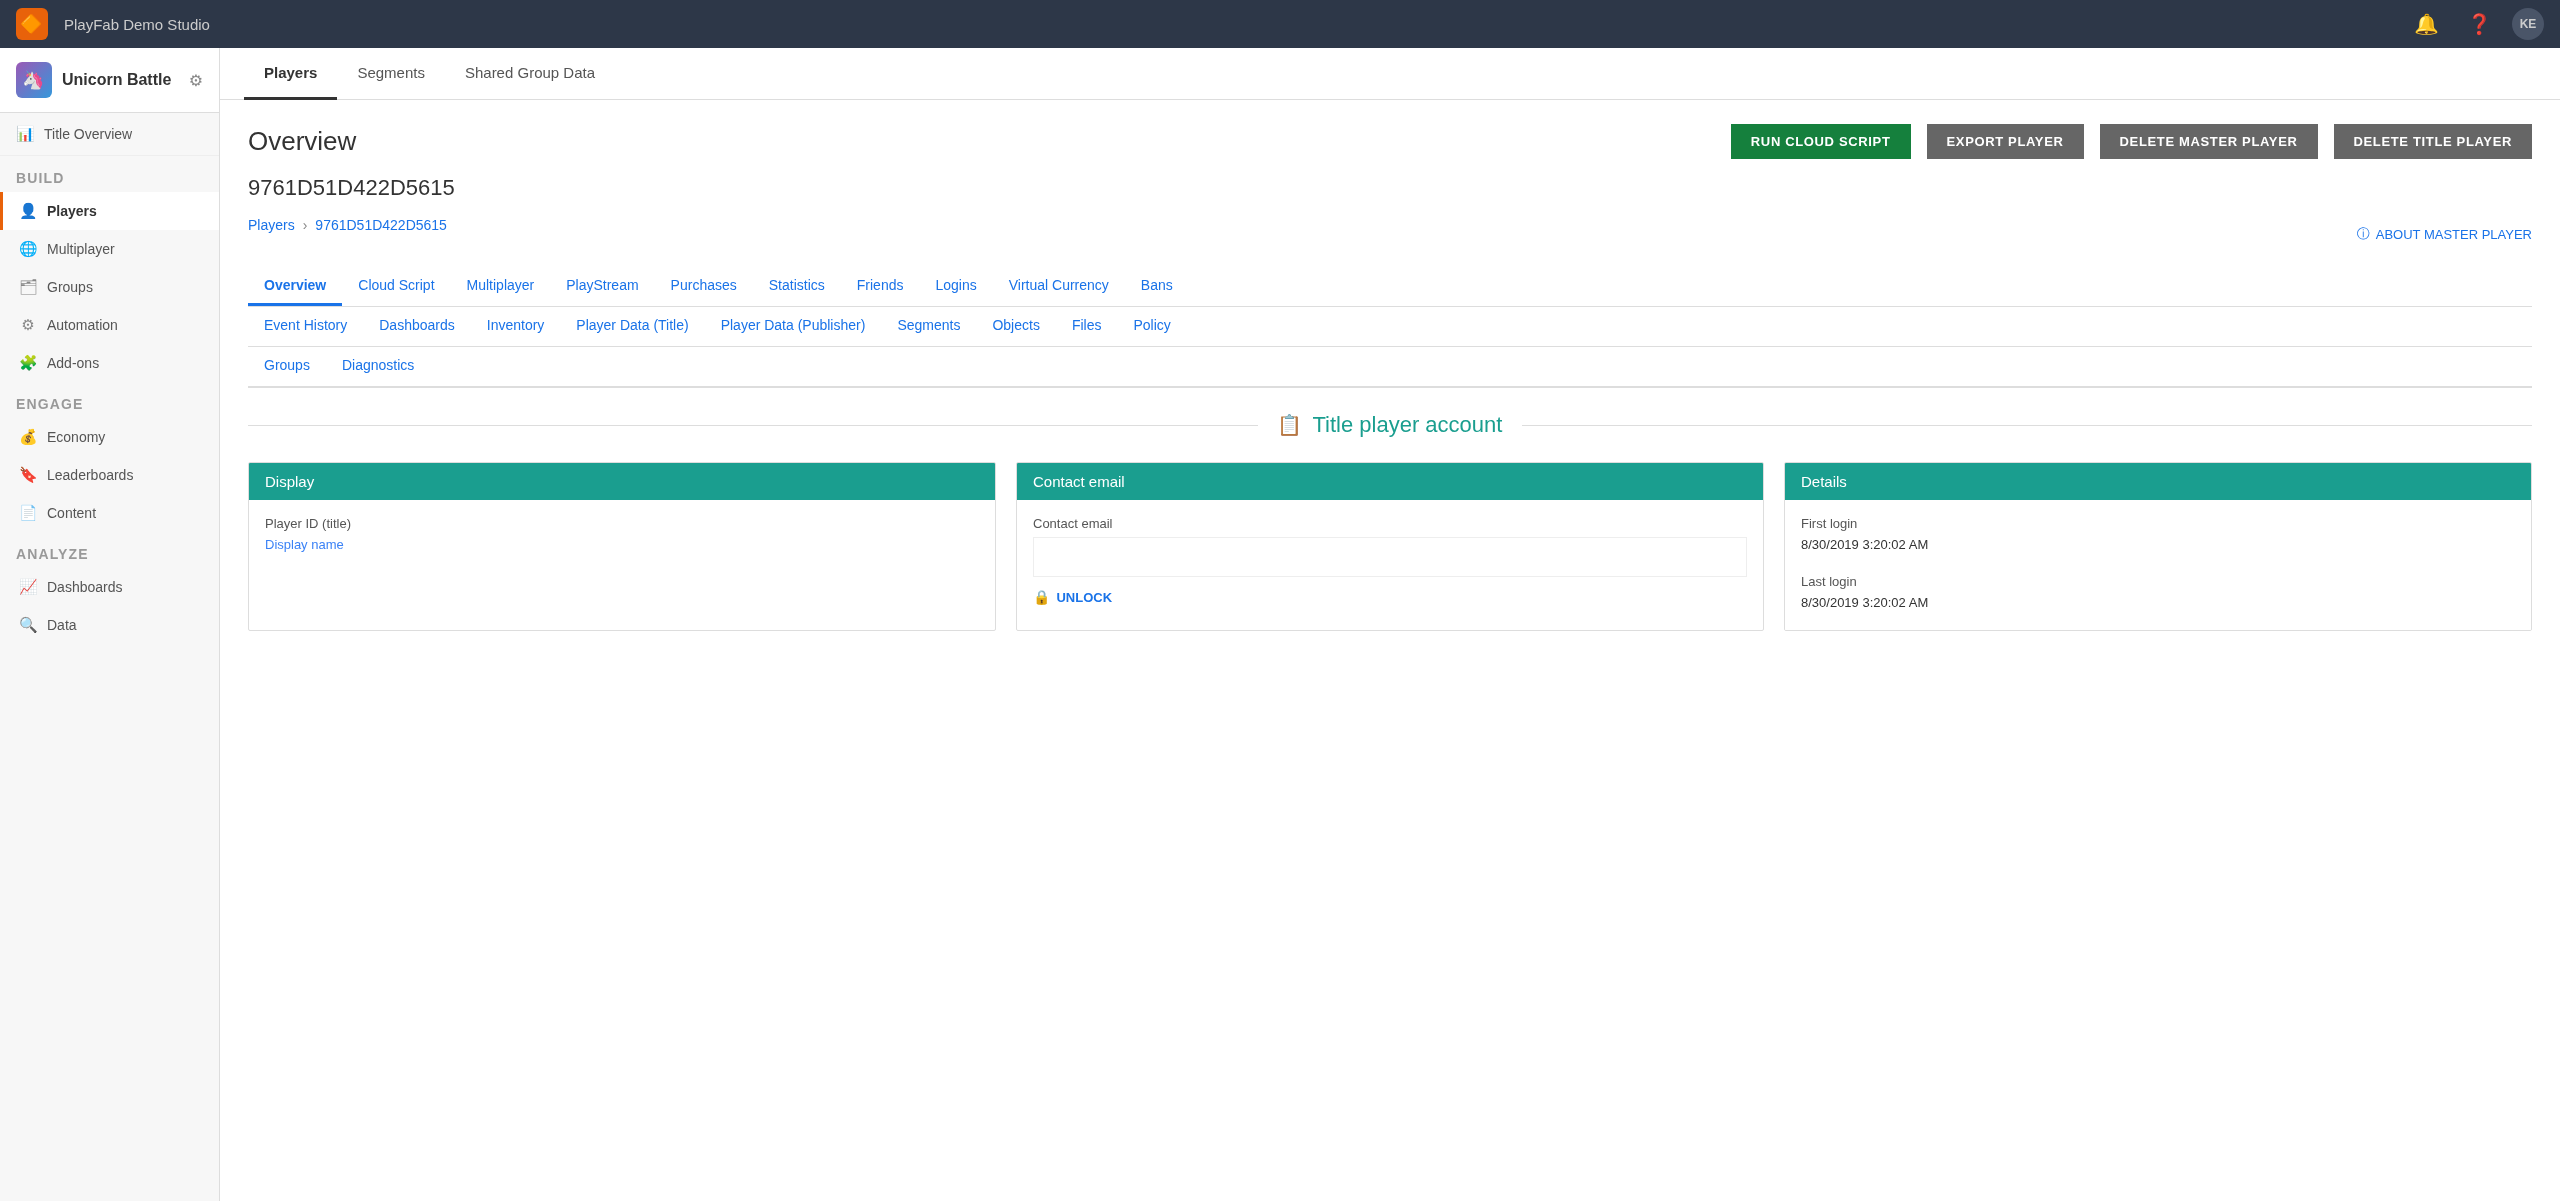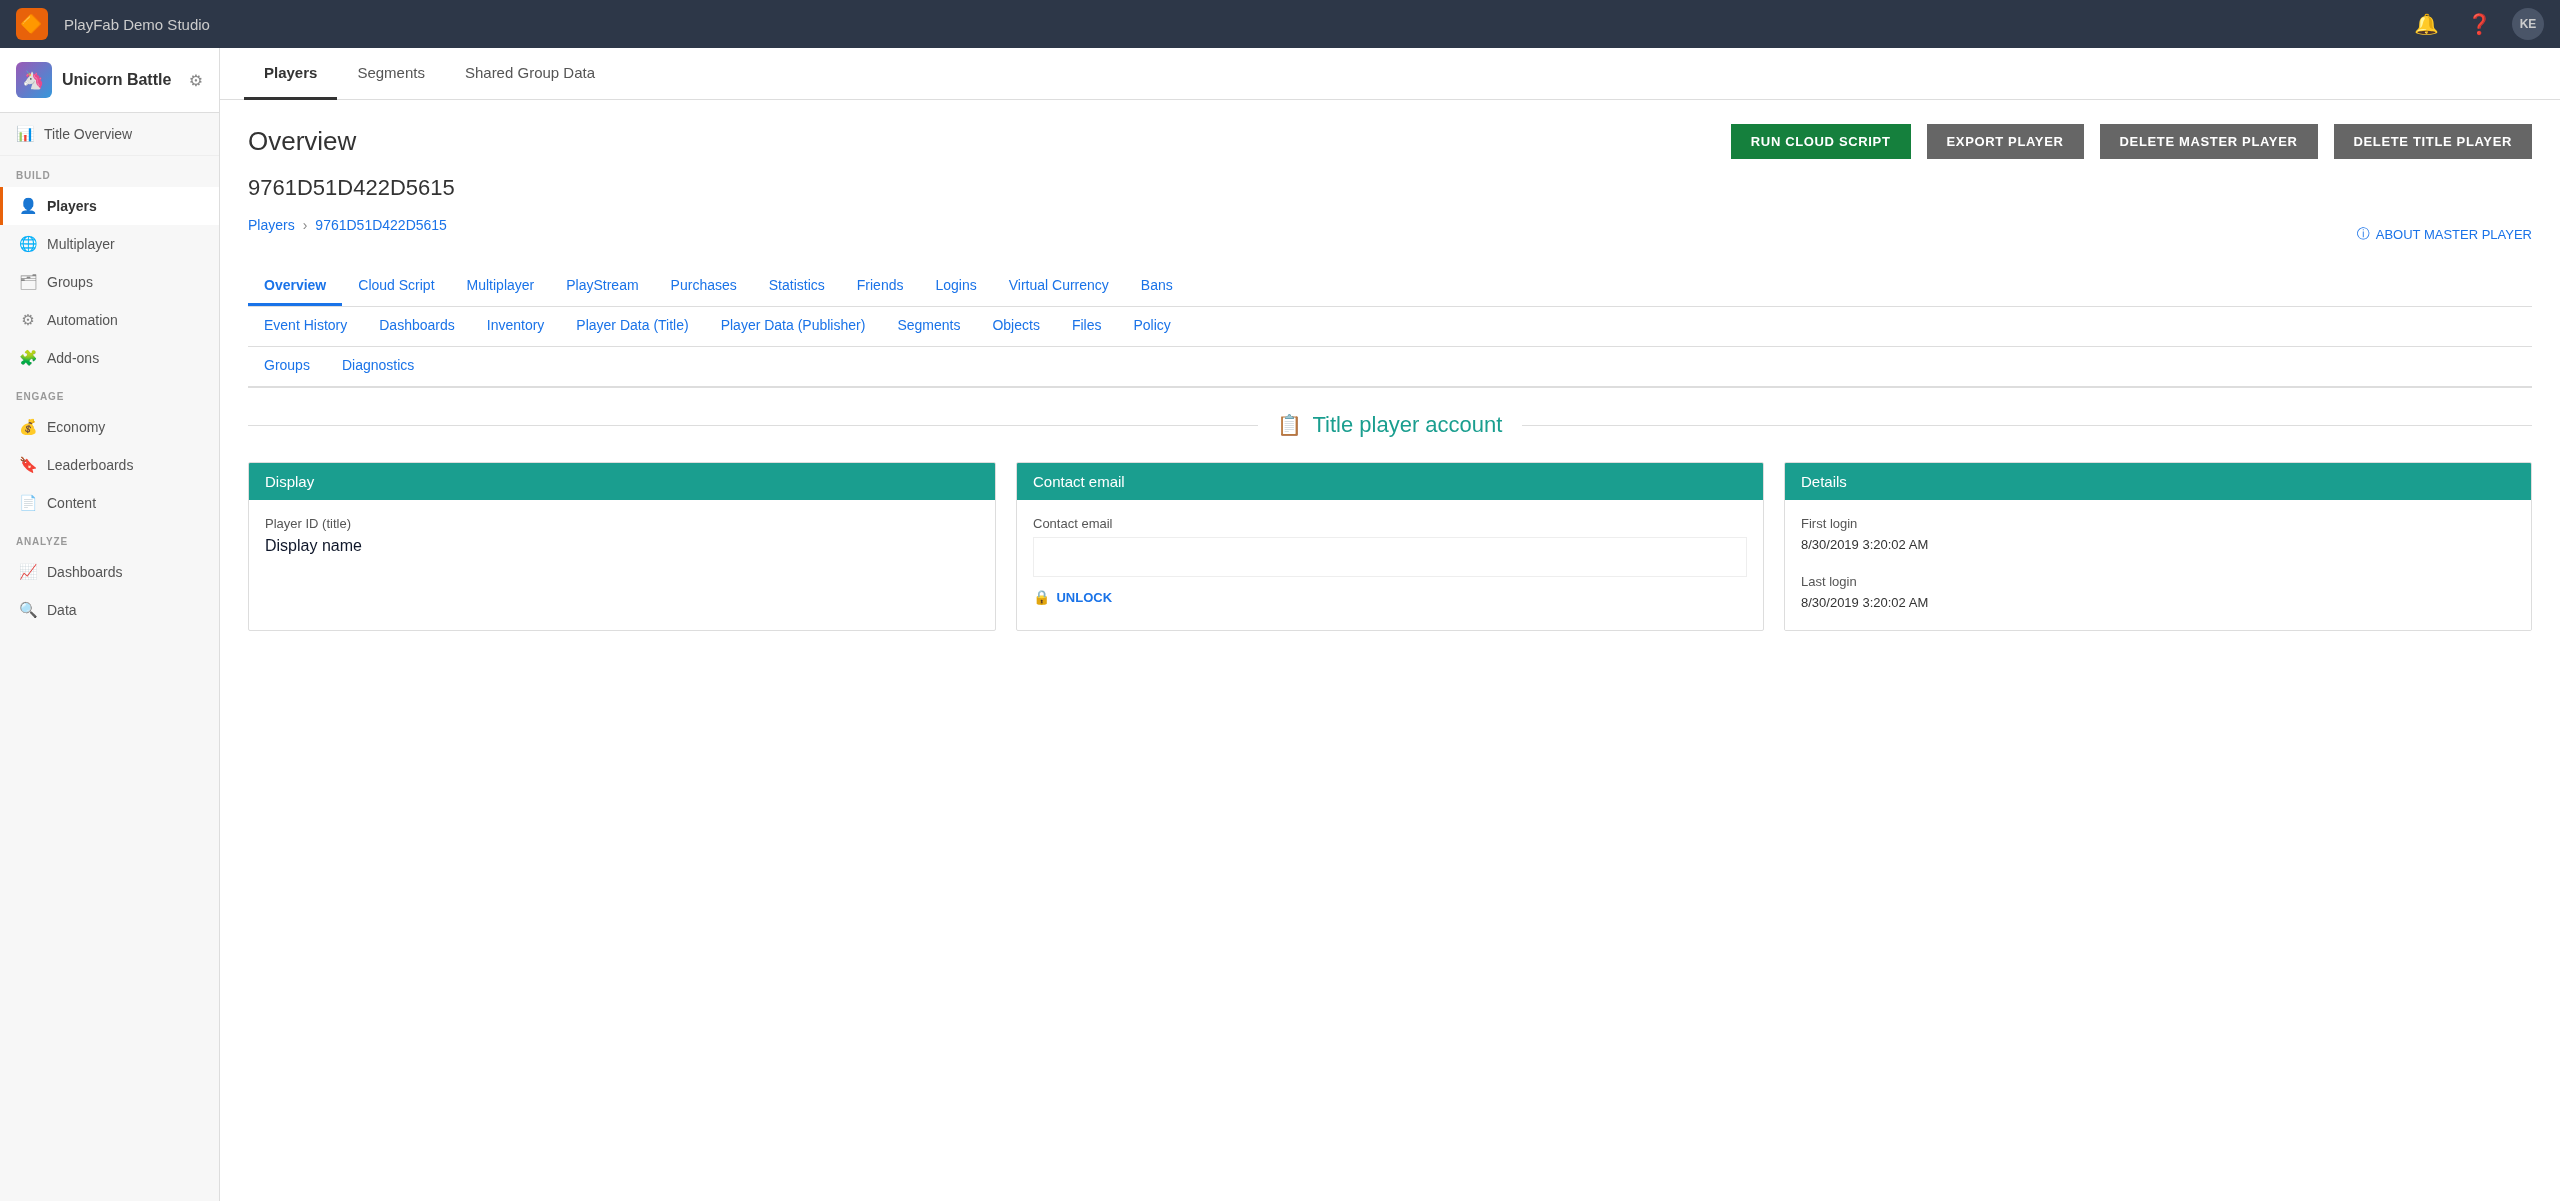--- a/index.html
+++ b/index.html
@@ -83,21 +83,21 @@
       color: #333;
     }
     .sidebar-gear {
       margin-left: auto;
       color: #888;
       cursor: pointer;
       font-size: 16px;
     }
 
     .sidebar-section-label {
-      font-size: 10px;
+      font-size: 14px;
       font-weight: 600;
       color: #999;
       padding: 14px 16px 6px;
       letter-spacing: 0.08em;
       text-transform: uppercase;
     }
 
     .sidebar-item {
       display: flex;
       align-items: center;
@@ -356,22 +356,22 @@
       color: #1a73e8;
       font-size: 13px;
       cursor: pointer;
       margin-top: 8px;
       font-weight: 600;
       text-transform: uppercase;
     }
     .lock-icon { font-size: 14px; }
 
     .display-name-label {
-      font-size: 16px;
-      color: #0f172a;
+      font-size: 13px;
+      color: #3b82f6;
       margin-top: 4px;
     }
   </style>
 </head>
 <body>
 
 <div class="topbar">
   <div class="topbar-logo">🔶</div>
   <span class="topbar-title">PlayFab Demo Studio</span>
   <div class="topbar-spacer"></div>

